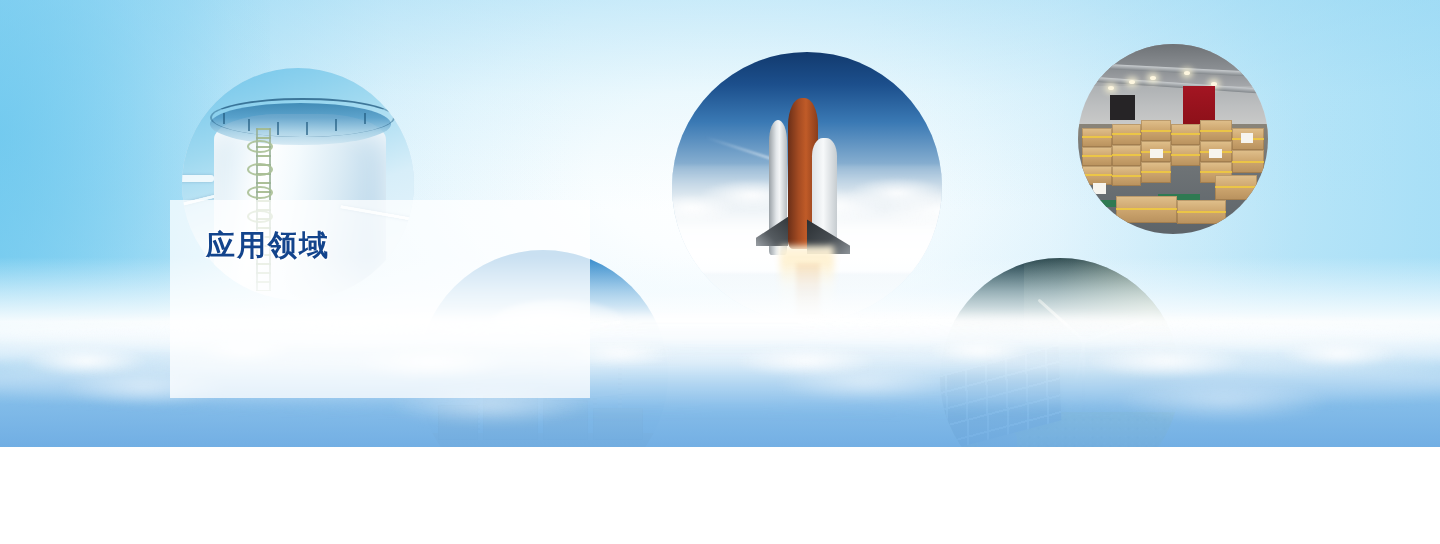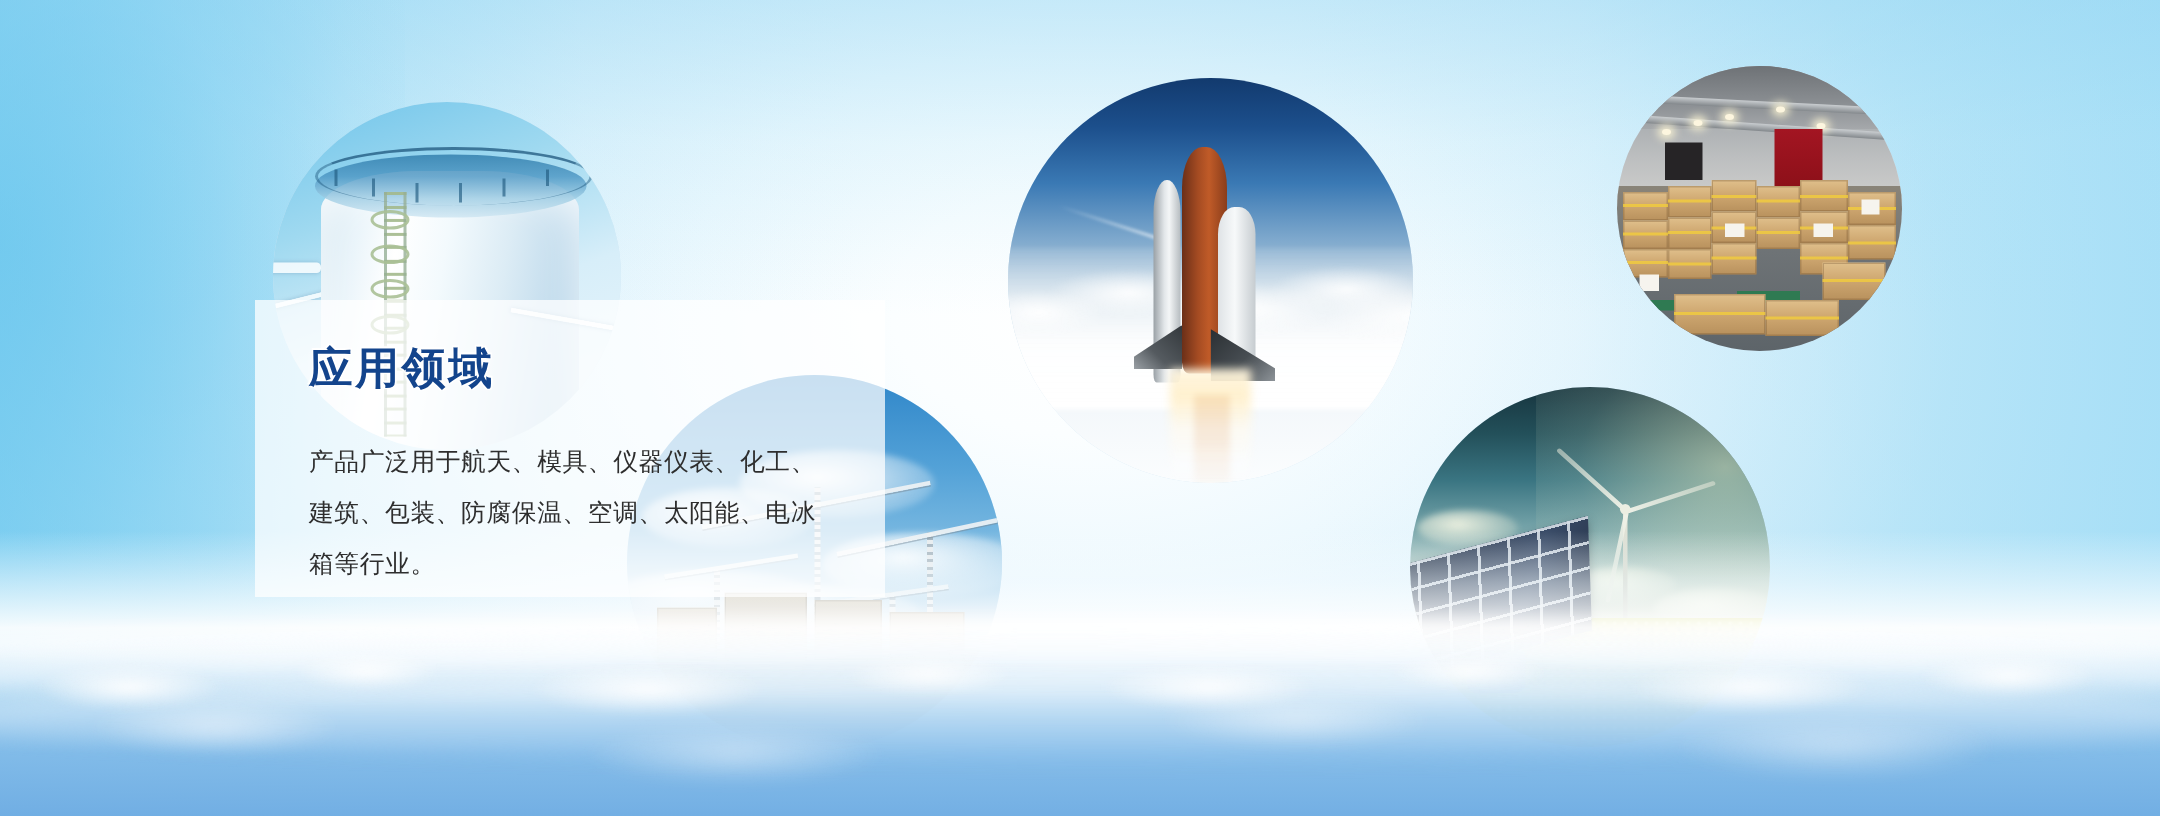--- a/index.html
+++ b/index.html
@@ -8,23 +8,23 @@
     padding: 0;
     background: #ffffff;
   }
   body {
     font-family: "Liberation Sans", "DejaVu Sans", sans-serif;
   }
 
   .banner {
     position: relative;
     width: 1440px;
-    height: 544px;
+    height: 447px;
     overflow: hidden;
-    background: #5eead4;
+    background: #fca5a5;
   }
 
   
   .sky-base {
     position: absolute;
     inset: 0;
     background:
       radial-gradient(ellipse 780px 520px at 50% 38%,
         #ffffff 0%, #fbfeff 16%, #eef9fe 34%, #d9f0fb 56%, #c2e7f8 75%, #b2e0f6 100%);
   }
@@ -610,16 +610,15 @@
     <div class="cloudsea-haze"></div>
     <div class="cloudsea-band cb1"></div>
     <div class="cloudsea-band cb2"></div>
     <div class="cloudsea-band cb3"></div>
     <div class="cloud-puffs"></div>
     <div class="cloud-lower-texture"></div>
   </div>
 
   <div class="text-panel">
     <h2 class="panel-title">应用领域</h2>
-    <p class="panel-desc">产品广泛用于航天、模具、仪器仪表、化工、建筑、包装、防腐保温、空调、太阳能、电冰箱等行业。</p>
   </div>
 
 </div>
 
 </body></html>

